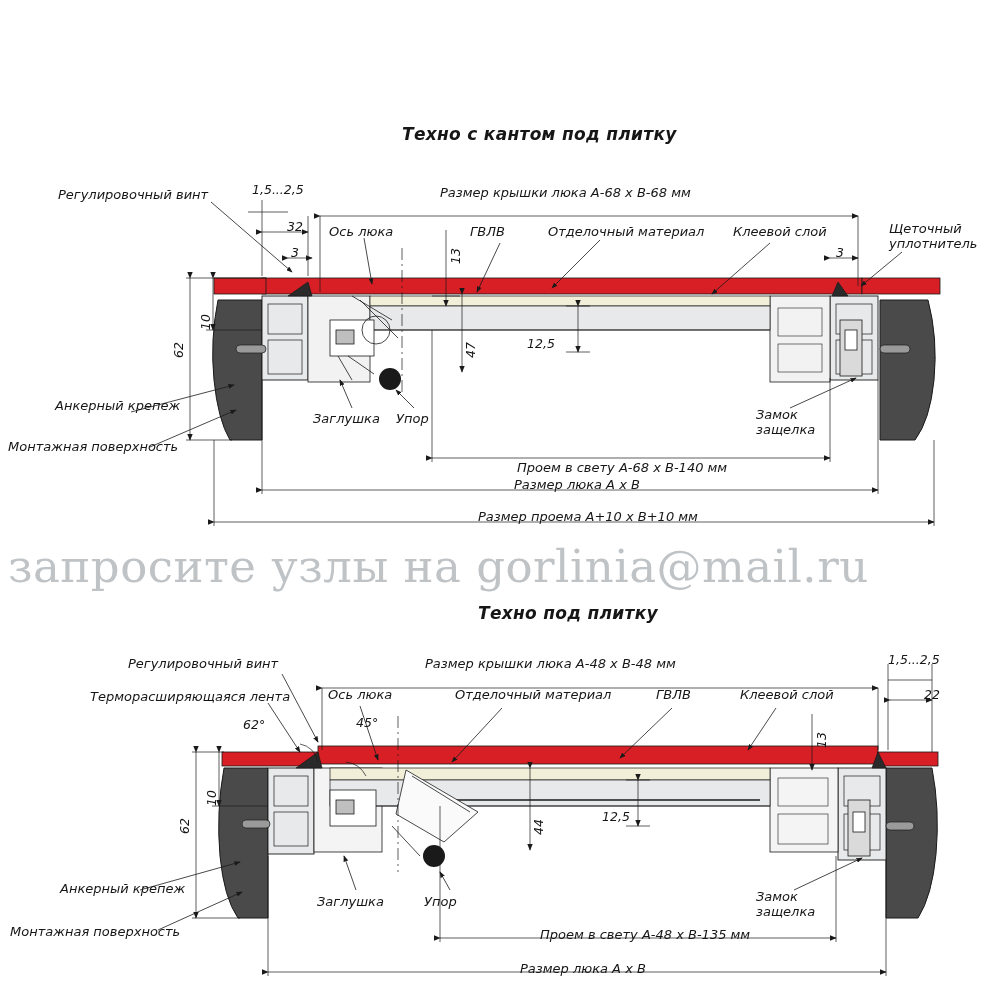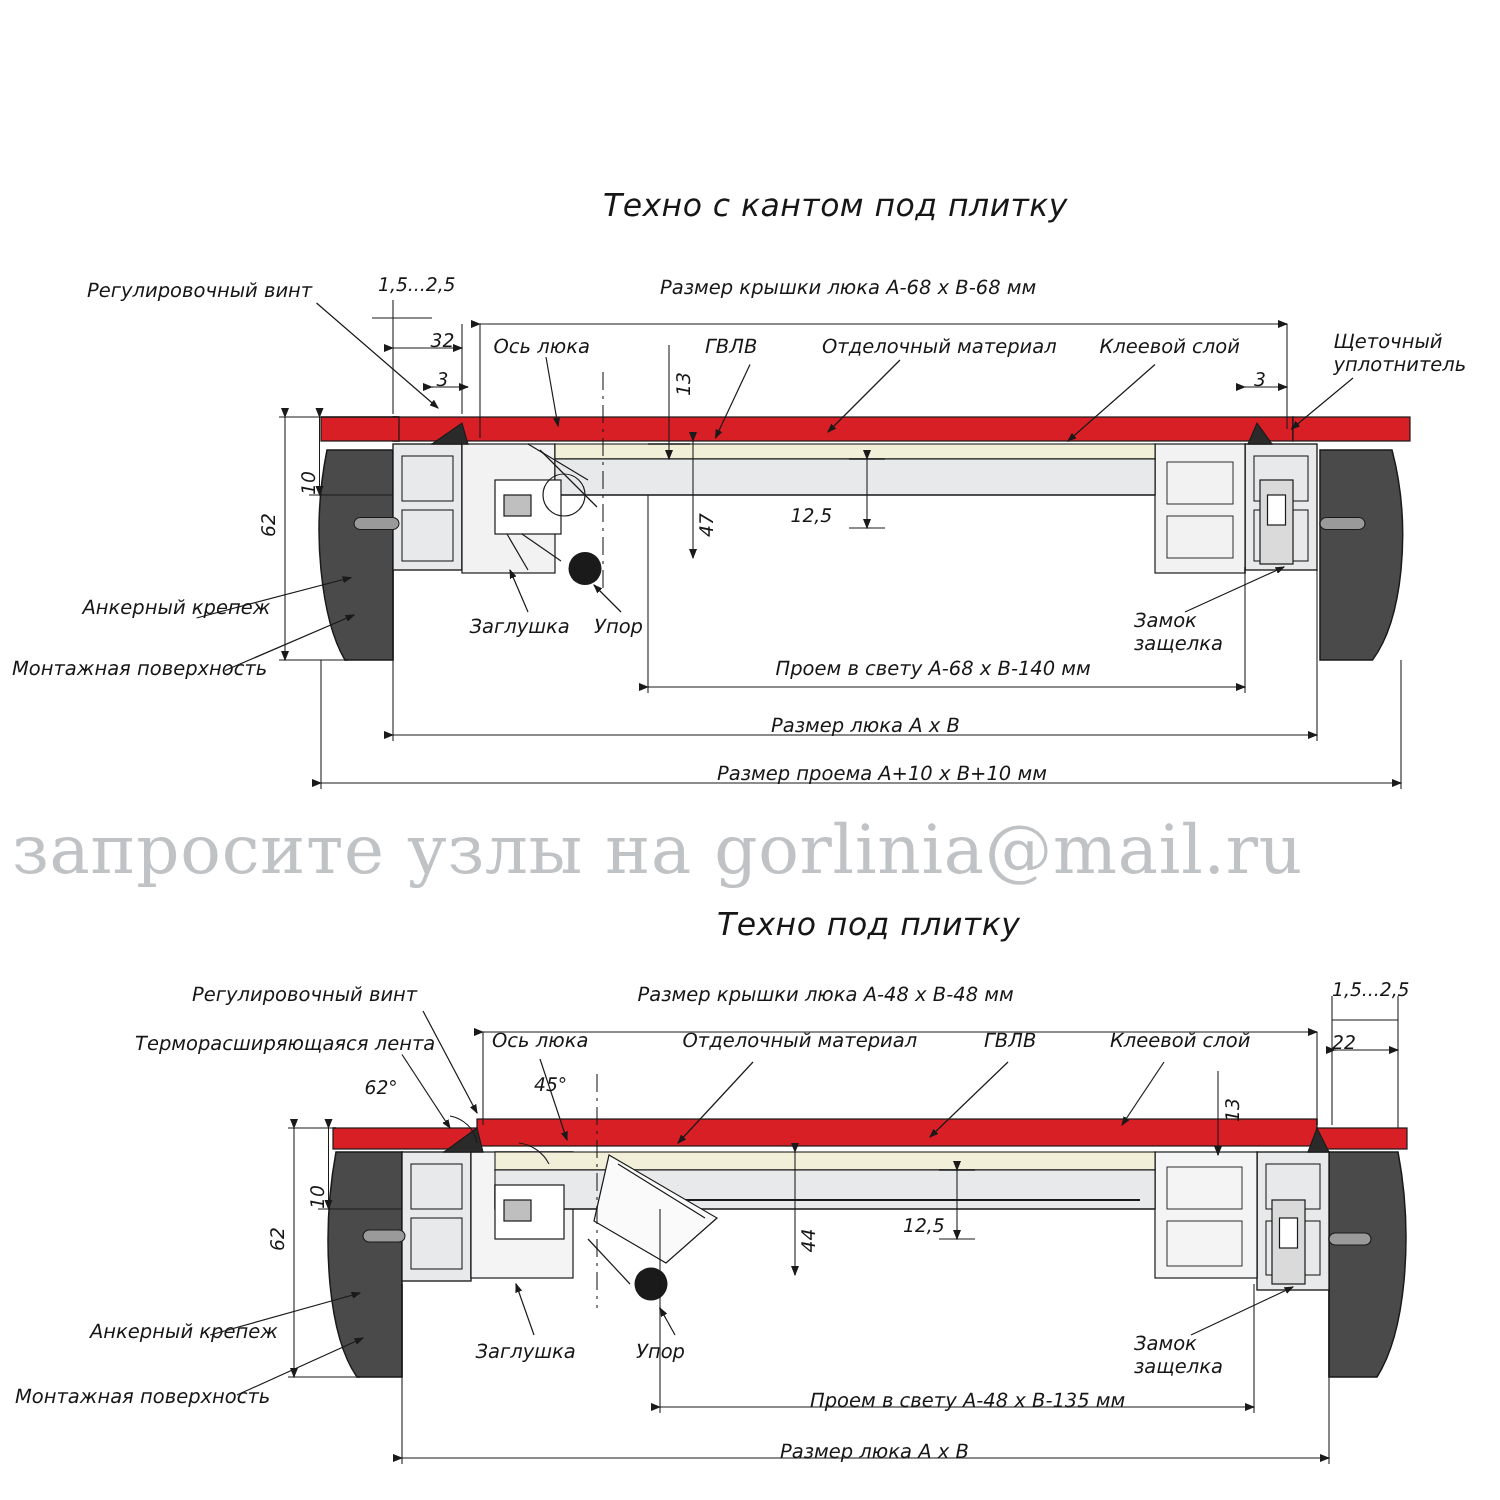--- a/index.html
+++ b/index.html
@@ -30,23 +30,24 @@
   .lbl {
     position: absolute;
     font-family: "DejaVu Sans", sans-serif;
     font-style: italic;
     font-size: 13px;
     color: #161616;
     white-space: nowrap;
     line-height: 1.15;
   }
   .title {
-    font-size: 21px;
+    font-size: 17px;
     font-style: italic;
     letter-spacing: 0.3px;
+    font-weight: bold;
   }
   .dim {
     font-size: 12.5px;
     font-style: italic;
   }
   .dim.vert {
     transform: rotate(-90deg);
     transform-origin: left top;
   }
   .watermark {
@@ -311,39 +312,39 @@
   <div class="lbl dim vert" style="left:464px; top:358px;">47</div>
   <div class="lbl dim" style="left:527px; top:337px;">12,5</div>
 
   <div class="lbl" style="left:55px; top:399px;">Анкерный крепеж</div>
   <div class="lbl" style="left:8px; top:440px;">Монтажная поверхность</div>
   <div class="lbl" style="left:313px; top:412px;">Заглушка</div>
   <div class="lbl" style="left:396px; top:412px;">Упор</div>
   <div class="lbl" style="left:756px; top:408px; white-space:pre;">Замок
 защелка</div>
 
-  <div class="lbl" style="left:517px; top:440px;">Проем в свету А-68 х В-140 мм</div>
+  <div class="lbl" style="left:517px; top:461px;">Проем в свету А-68 х В-140 мм</div>
   <div class="lbl" style="left:514px; top:478px;">Размер люка А х В</div>
   <div class="lbl" style="left:478px; top:510px;">Размер проема  А+10 х В+10 мм</div>
 
   <div class="watermark">запросите узлы на gorlinia@mail.ru</div>
 
   <div class="lbl title" style="left:478px; top:604px;">Техно под плитку</div>
 
   <div class="lbl" style="left:128px; top:657px;">Регулировочный винт</div>
   <div class="lbl" style="left:90px; top:690px;">Терморасширяющаяся лента</div>
   <div class="lbl dim" style="left:243px; top:718px;text-align:right;">62°</div>
   <div class="lbl dim" style="left:356px; top:716px;">45°</div>
   <div class="lbl" style="left:328px; top:688px;">Ось люка</div>
   <div class="lbl" style="left:425px; top:657px;">Размер крышки люка А-48 х В-48 мм</div>
   <div class="lbl" style="left:455px; top:688px;">Отделочный материал</div>
   <div class="lbl" style="left:656px; top:688px;">ГВЛВ</div>
   <div class="lbl" style="left:740px; top:688px;">Клеевой слой</div>
   <div class="lbl dim" style="left:888px; top:653px;">1,5...2,5</div>
-  <div class="lbl dim" style="left:888px; top:688px;">22</div>
+  <div class="lbl dim" style="left:888px; top:688px;padding-left:36px;">22</div>
   <div class="lbl dim vert" style="left:815px; top:748px;">13</div>
 
   <div class="lbl dim vert" style="left:178px; top:834px;">62</div>
   <div class="lbl dim vert" style="left:205px; top:806px;">10</div>
   <div class="lbl dim vert" style="left:532px; top:835px;">44</div>
   <div class="lbl dim" style="left:602px; top:810px;">12,5</div>
 
   <div class="lbl" style="left:60px; top:882px;">Анкерный крепеж</div>
   <div class="lbl" style="left:10px; top:925px;">Монтажная поверхность</div>
   <div class="lbl" style="left:317px; top:895px;">Заглушка</div>

